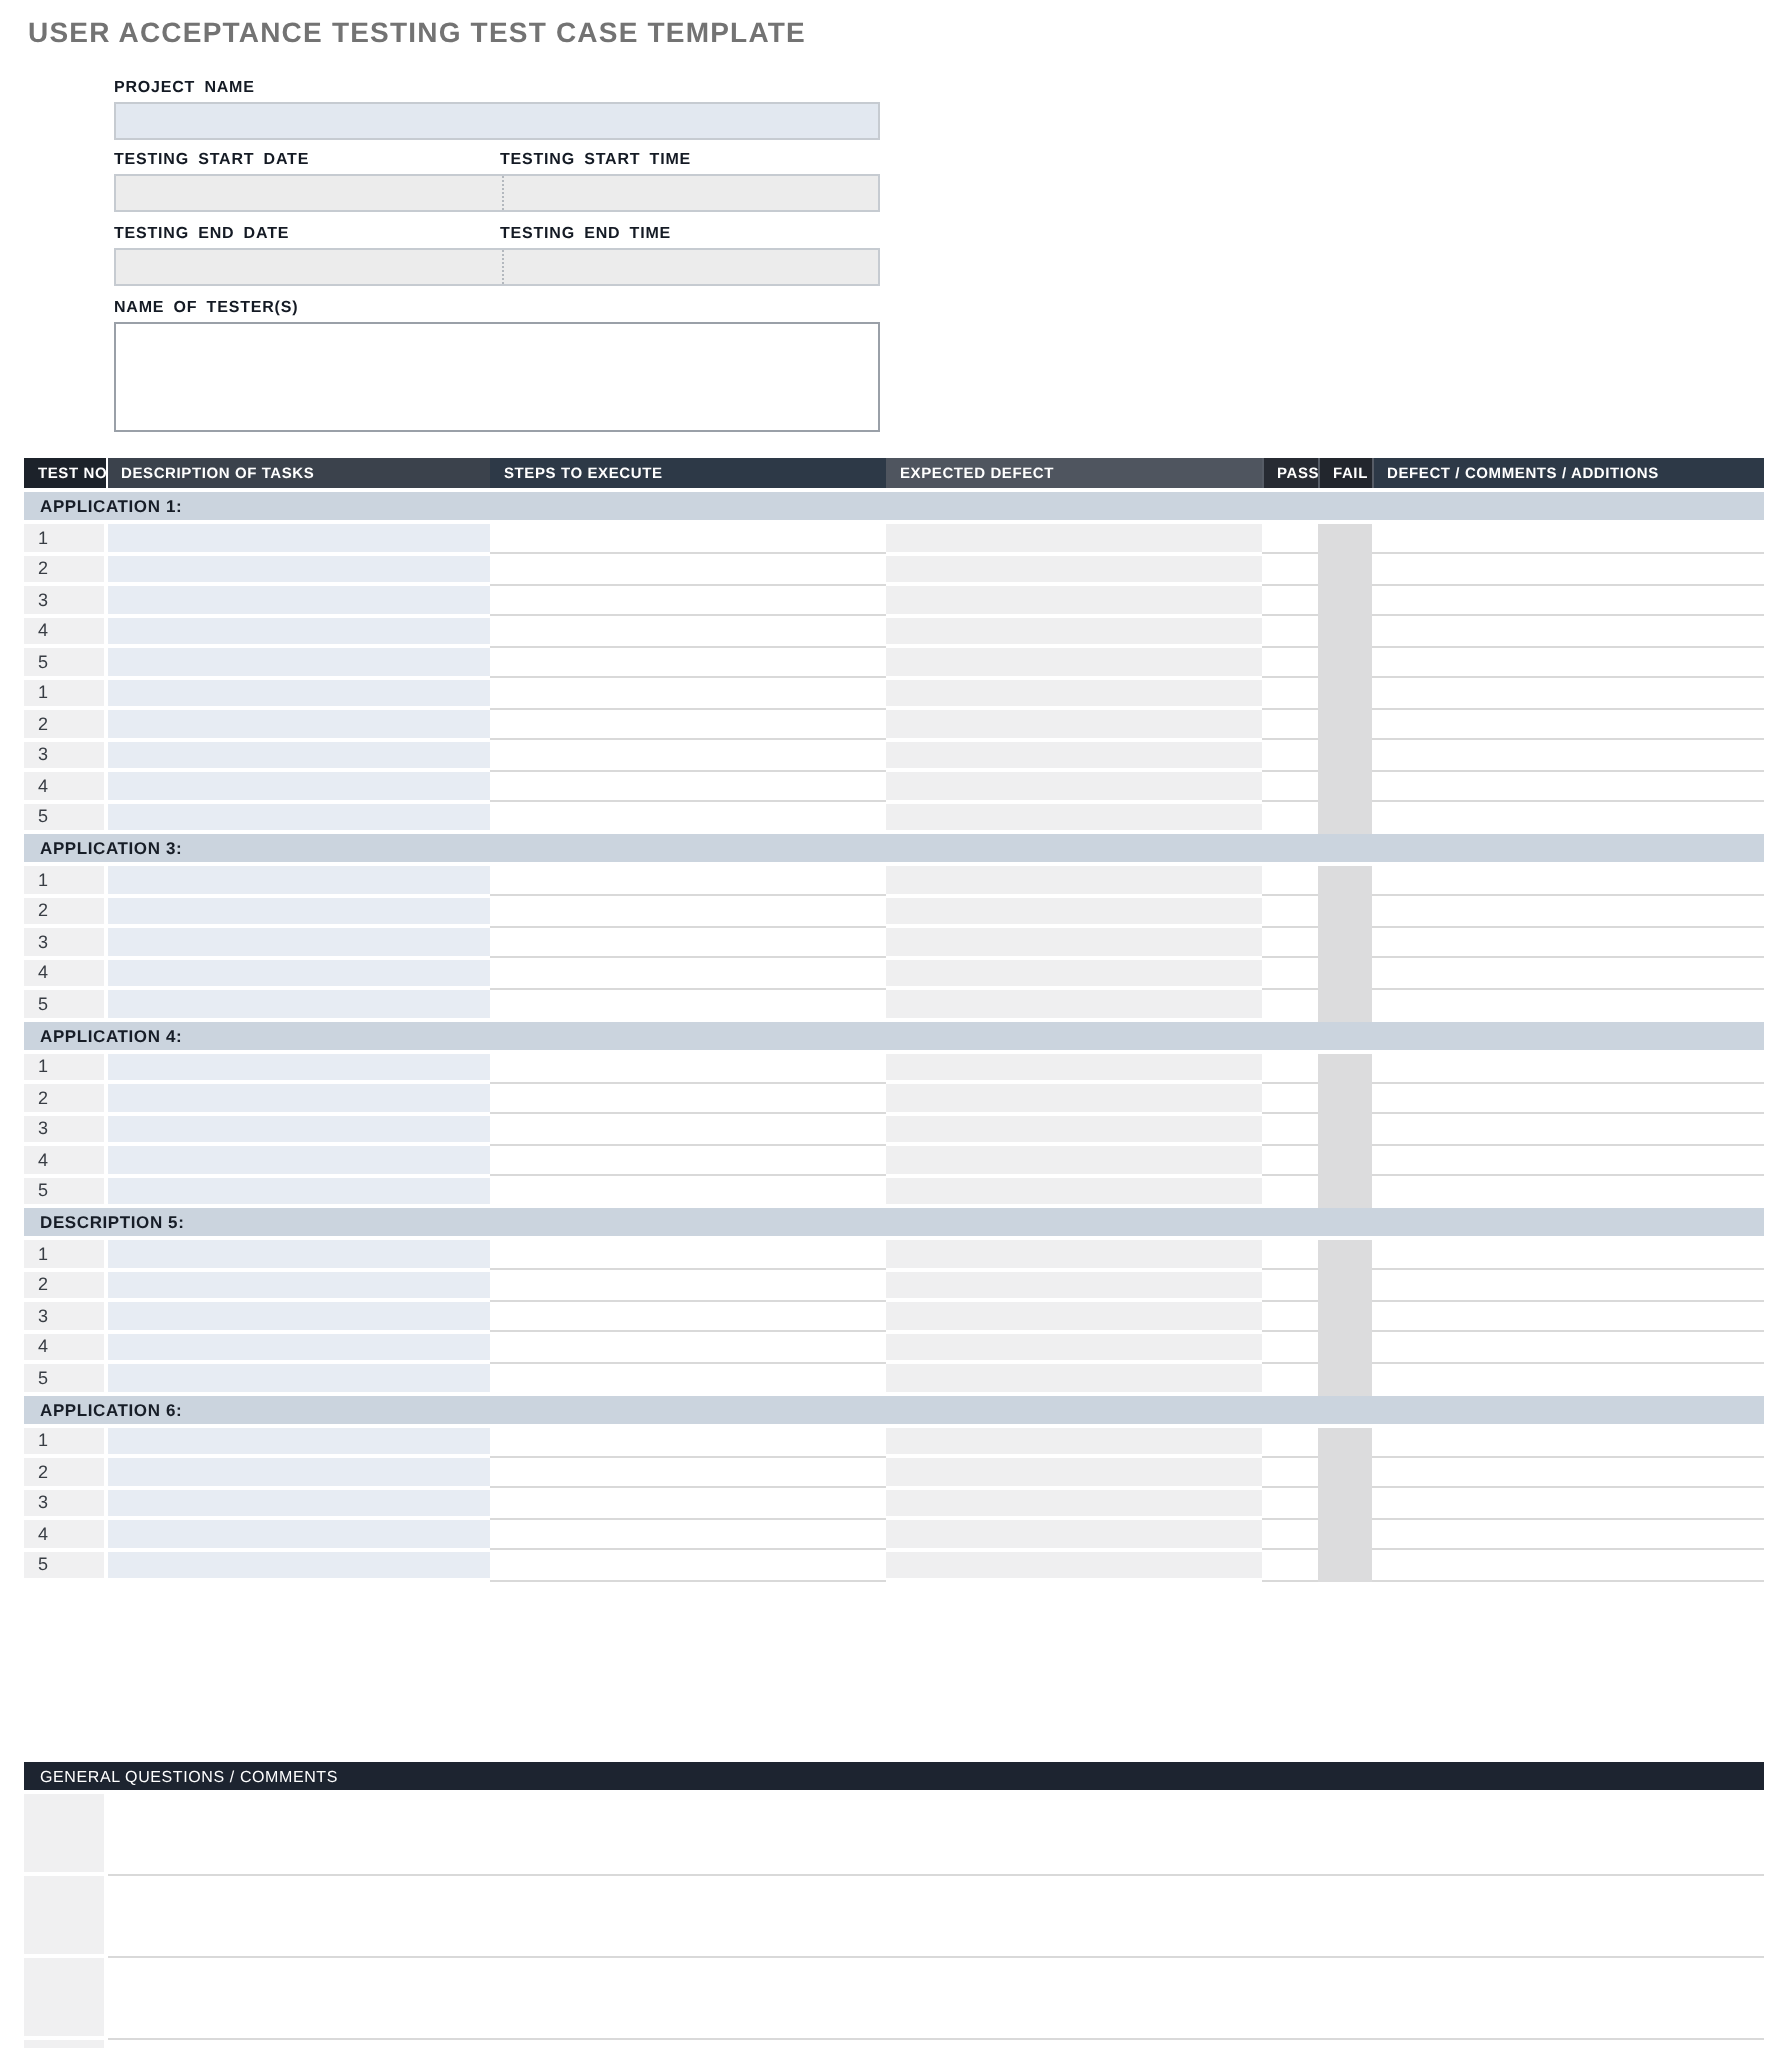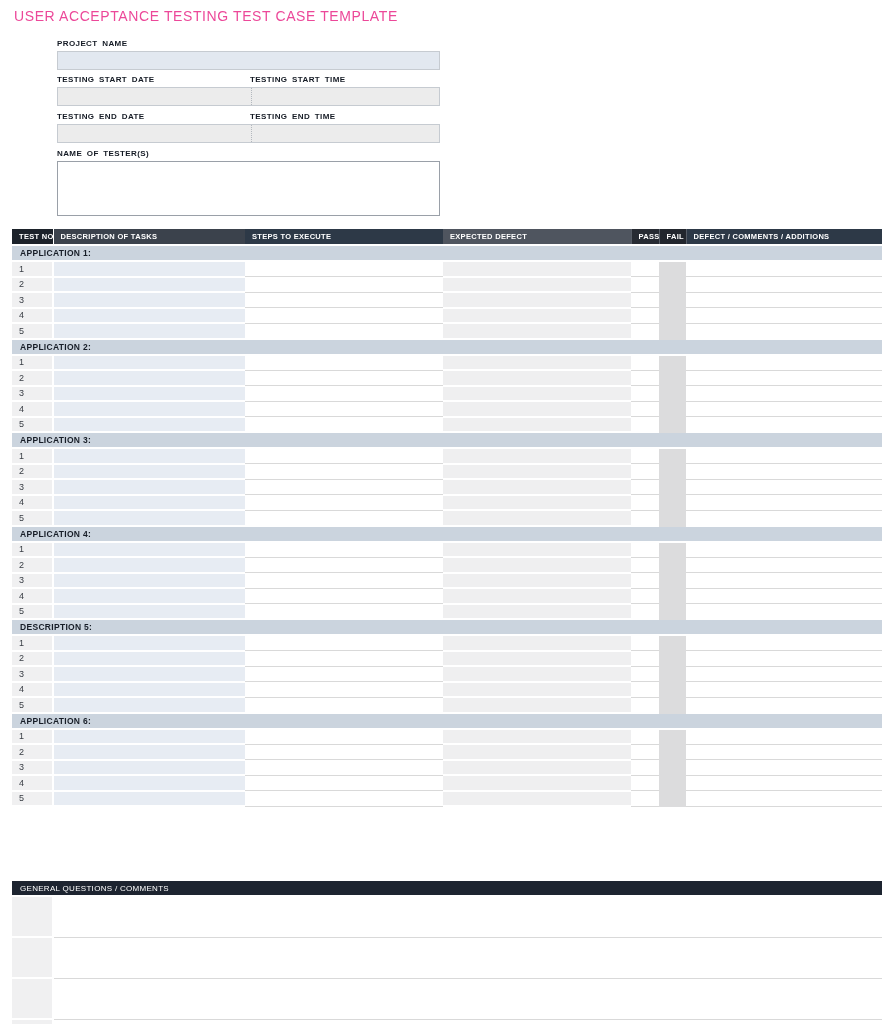--- a/index.html
+++ b/index.html
@@ -8,23 +8,23 @@
     background: #ffffff;
     overflow: hidden;
     font-family: "Liberation Sans", sans-serif;
     position: relative;
   }
   #page { position: absolute; inset: 0; }
 
   
   #page-title {
     position: absolute; left: 14px; top: 8px;
-    font-size: 14px; font-weight: normal;
+    font-size: 14px; font-weight: bold;
     letter-spacing: 0.6px;
-    color: #ec4899;
+    color: #737373;
   }
 
   
   #project-form { position: absolute; left: 57px; top: 39px; width: 383px; height: 178px; }
   .form-label {
     position: absolute;
     font-size: 8px; font-weight: bold;
     letter-spacing: 0.4px; word-spacing: 2px;
     color: #141a24;
   }
@@ -196,23 +196,20 @@
         </tr>
         <tr class="case-row">
           <td class="c-num">5</td>
           <td class="c-desc"></td>
           <td class="c-steps"></td>
           <td class="c-expected"></td>
           <td class="c-pass"></td>
           <td class="c-fail"></td>
           <td class="c-defect"></td>
         </tr>
-        <tr class="section-row">
-          <td colspan="7">APPLICATION 2:</td>
-        </tr>
         <tr class="case-row">
           <td class="c-num">1</td>
           <td class="c-desc"></td>
           <td class="c-steps"></td>
           <td class="c-expected"></td>
           <td class="c-pass"></td>
           <td class="c-fail"></td>
           <td class="c-defect"></td>
         </tr>
         <tr class="case-row">

